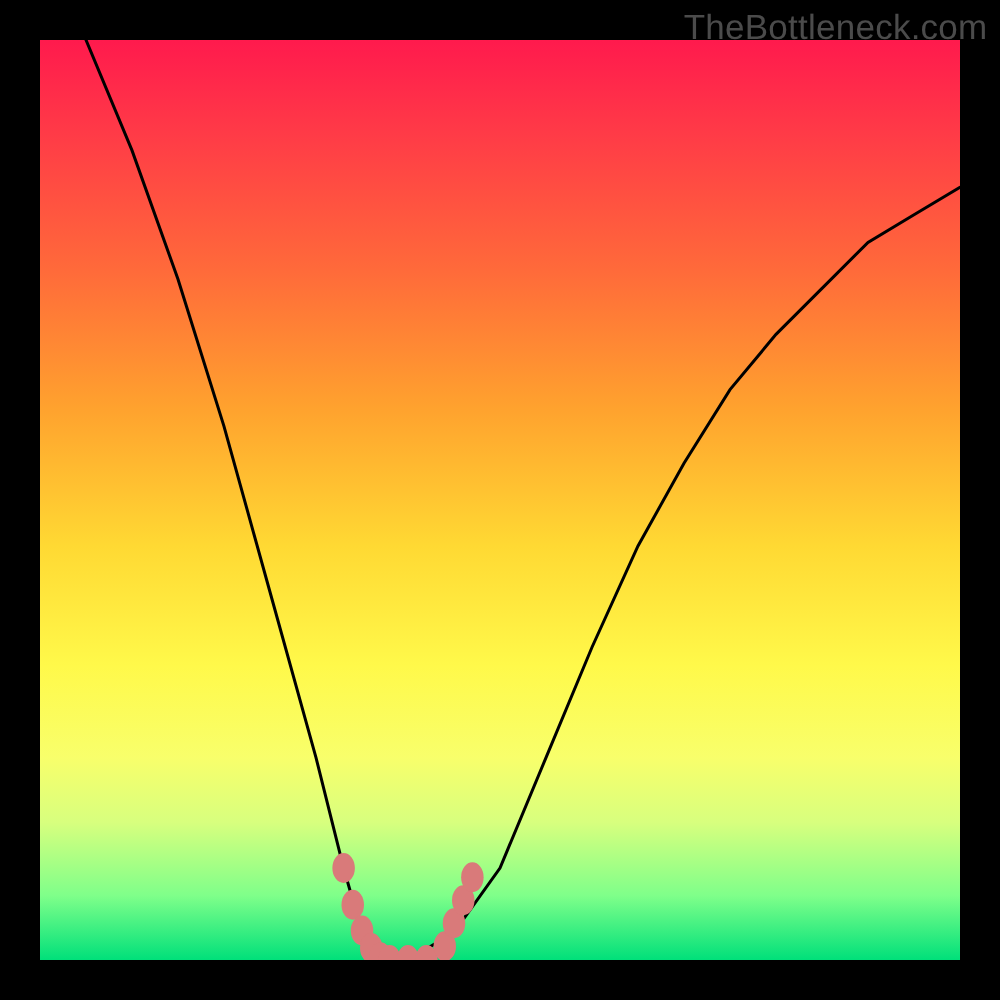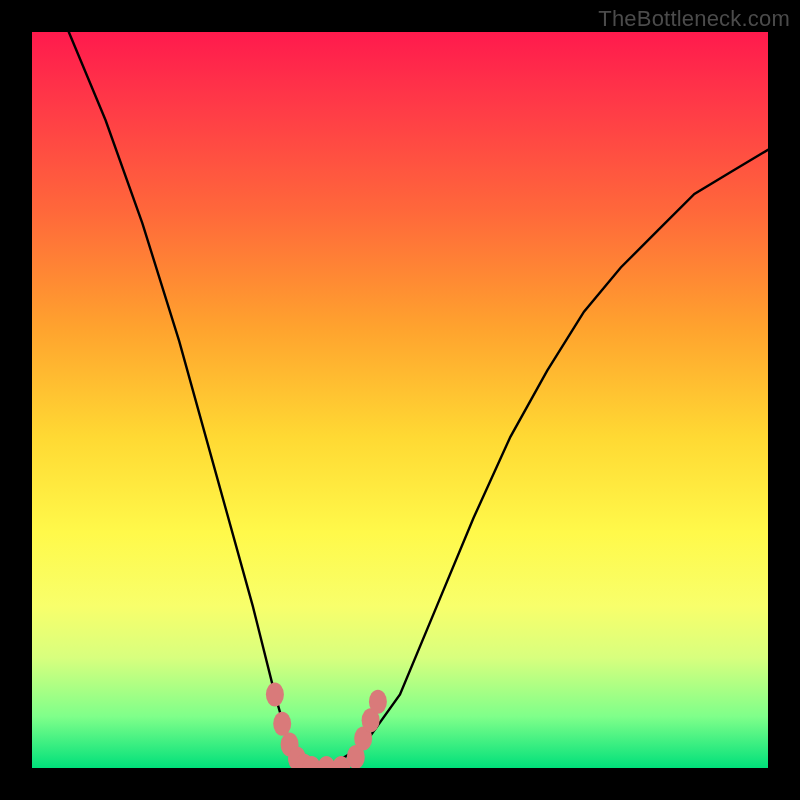--- a/index.html
+++ b/index.html
@@ -37,21 +37,21 @@
       #d8ff7e 85%,
       #7fff8a 93%,
       #00e07a 100%
     );
   }
   .watermark {
     position: absolute;
     top: 6px;
     right: 10px;
     color: #4b4b4b;
-    font-size: 22px;
+    font-size: 28px;
     font-weight: 500;
     letter-spacing: 0.2px;
   }
   svg.curve {
     position: absolute;
     left: 0;
     top: 0;
     width: 736px;
     height: 736px;
   }

